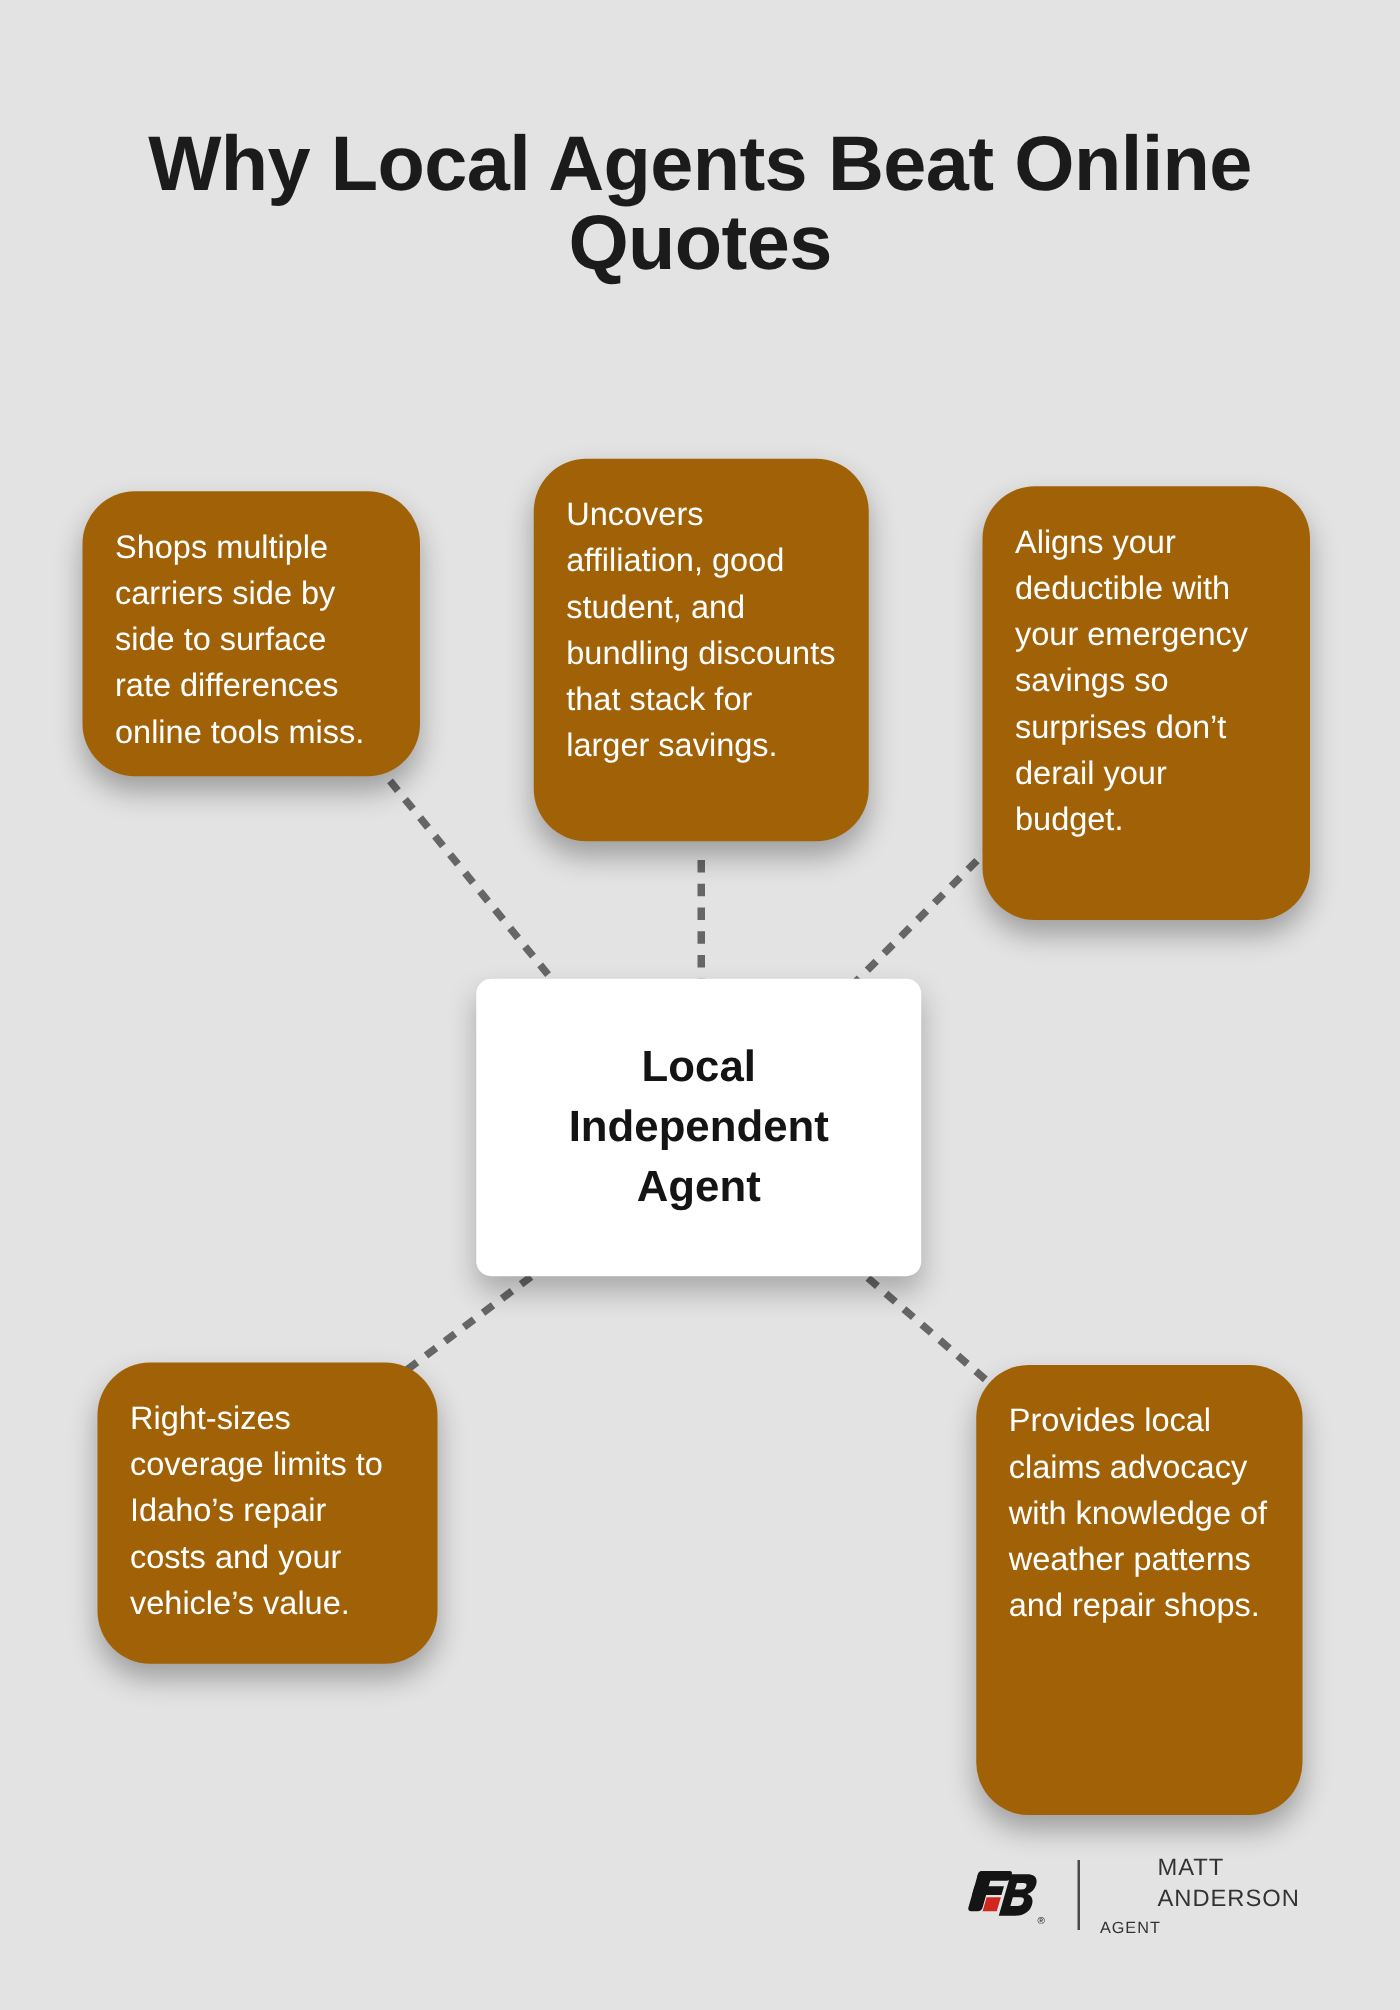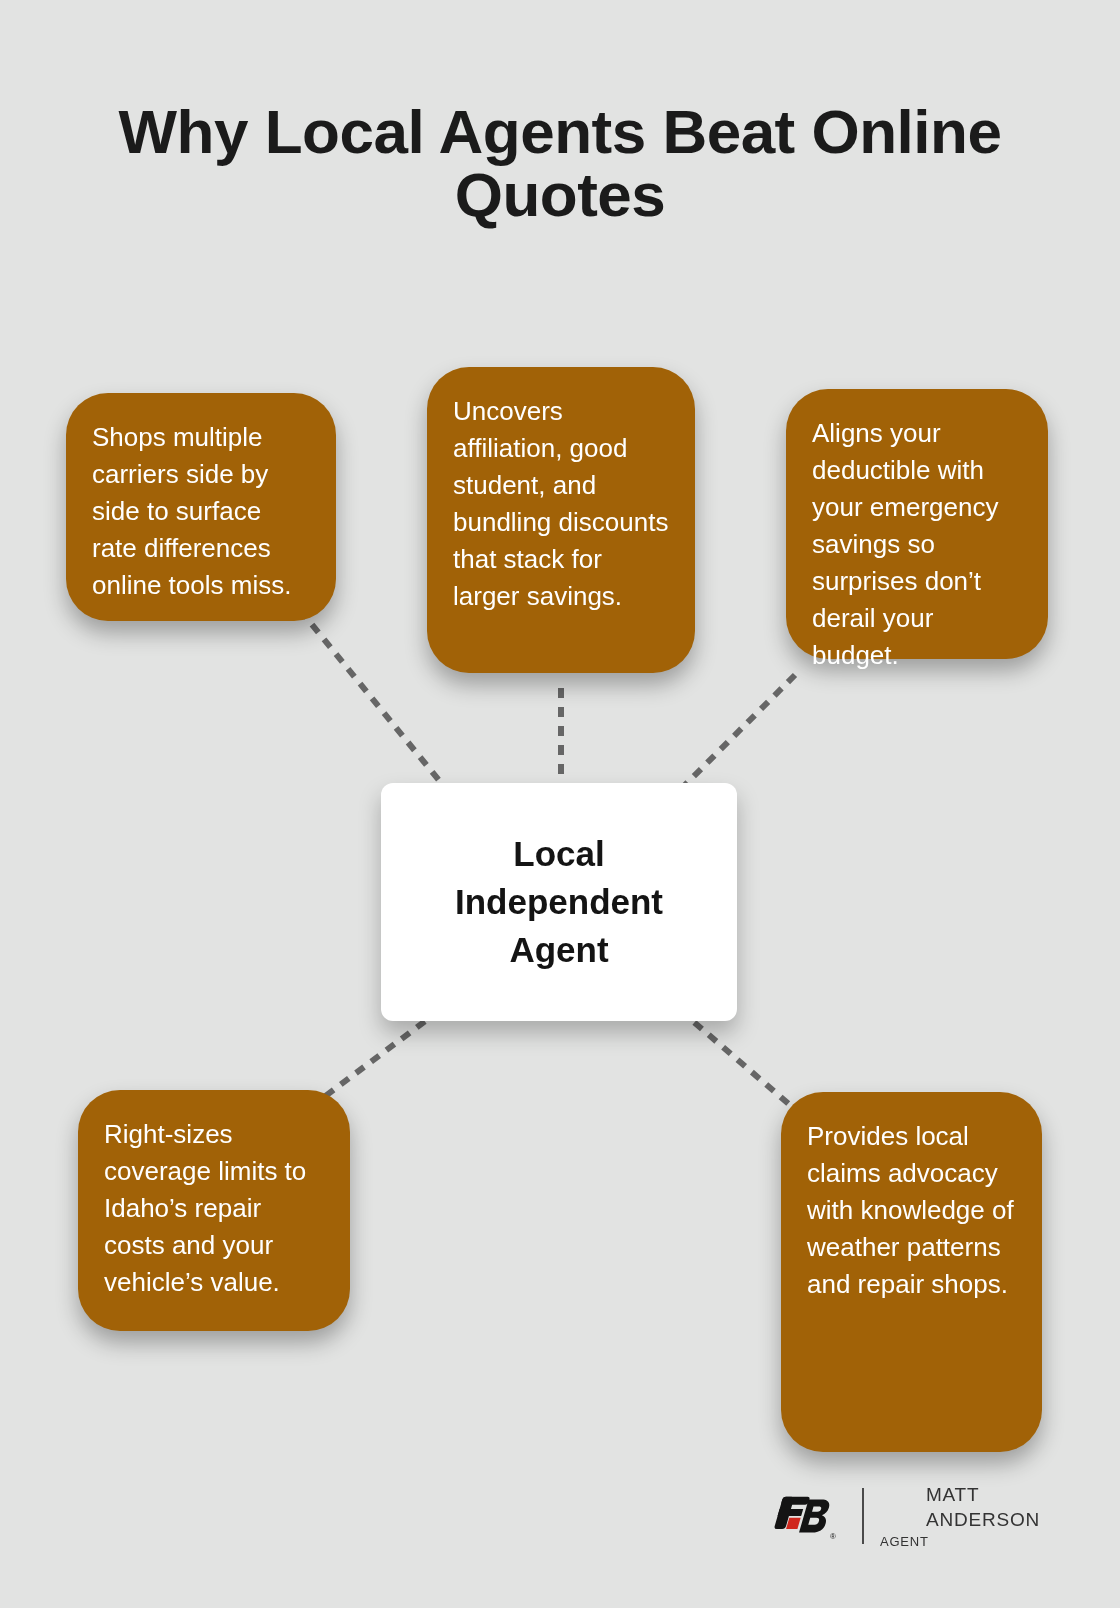--- a/index.html
+++ b/index.html
@@ -10,21 +10,21 @@
   .title-inner{display:inline-block;max-width:990px;font-size:62px;line-height:63px;
     font-weight:700;color:#1b1b1b;letter-spacing:-0.5px;}
 
   .connectors{position:absolute;left:0;top:0;width:1120px;height:1608px;z-index:1;}
 
   .card{position:absolute;z-index:2;background:#a16207;color:#ffffff;border-radius:42px;
     font-size:26px;line-height:37px;padding:26px 24px 24px 26px;box-sizing:border-box;
     box-shadow:0 12px 22px rgba(0,0,0,0.30);}
   .card-1{left:66px;top:393px;width:270px;height:228px;}
   .card-2{left:427px;top:367px;width:268px;height:306px;}
-  .card-3{left:786px;top:389px;width:262px;height:270px;}
+  .card-3{left:786px;top:389px;width:262px;height:347px;}
   .card-4{left:78px;top:1090px;width:272px;height:241px;}
   .card-5{left:781px;top:1092px;width:261px;height:360px;}
 
   .center-node{position:absolute;z-index:2;left:381px;top:783px;width:356px;height:238px;
     background:#ffffff;border-radius:12px;box-shadow:0 12px 22px rgba(0,0,0,0.25);
     display:flex;align-items:center;justify-content:center;text-align:center;
     font-size:35px;line-height:48px;font-weight:700;color:#141414;
     padding:0 36px;box-sizing:border-box;}
 
   .footer{position:absolute;right:80px;bottom:58px;display:flex;align-items:center;z-index:2;}

